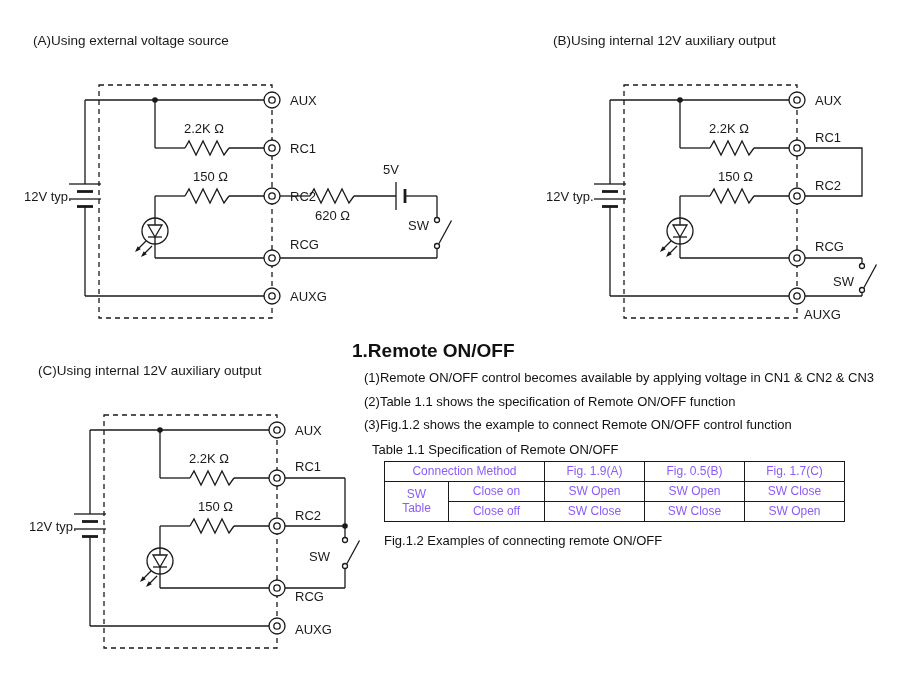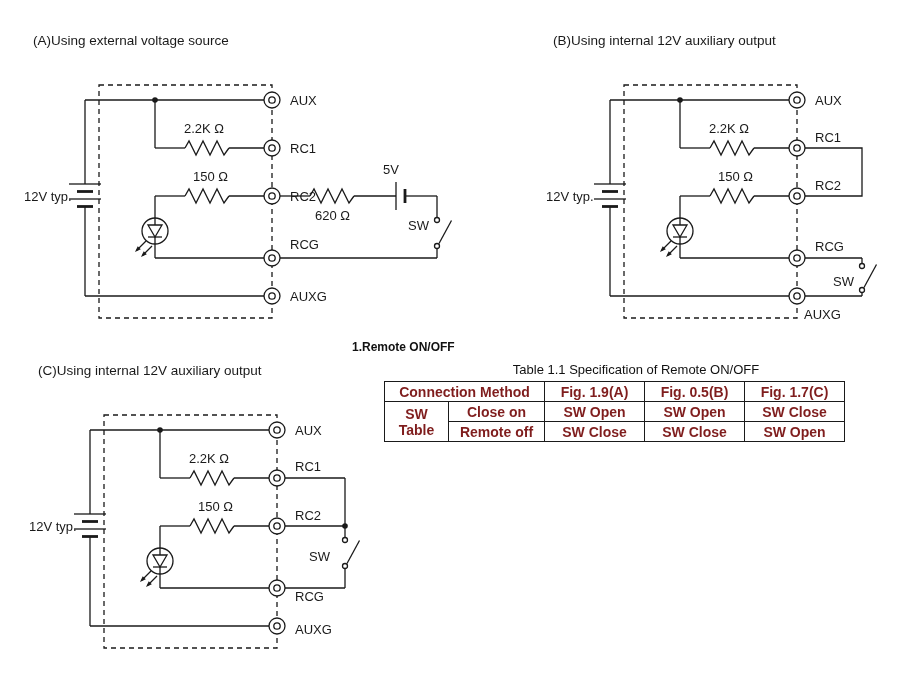--- a/index.html
+++ b/index.html
@@ -2,26 +2,26 @@
 <html><head>
 <meta charset="utf-8">
 <style>
   * { box-sizing: border-box; }
   body { margin:0; background:#d9d9d9; font-family:"Liberation Sans",sans-serif; }
   .canvas { position:relative; width:909px; height:675px; background:#ffffff; overflow:hidden; margin:0 auto; }
   .canvas > svg { position:absolute; left:0; top:0; }
   svg text { font-family:"Liberation Sans",sans-serif; font-size:13px; fill:#1a1a1a; stroke:none; }
   svg .title-text { font-size:13.5px; }
   .notes { position:absolute; left:352px; top:340px; width:556px; color:#111; font-size:13px; }
-  .notes-heading { font-weight:bold; font-size:12px; margin-bottom:7px; }
+  .notes-heading { font-weight:bold; font-size:19px; margin-bottom:7px; }
   .notes-item { margin-left:12px; margin-bottom:6px; line-height:1.35; }
-  .table-title { margin-left:12px; margin-top:8px; margin-bottom:4px;text-align:center; }
+  .table-title { margin-left:20px; margin-top:8px; margin-bottom:4px; }
   table.spec-table { border-collapse:collapse; margin-left:32px; }
   table.spec-table td { border:1px solid #1a1a1a; text-align:center; vertical-align:middle;
-                       padding:1px 6px; font-size:14px; height:20px; color:#7f1d1d;font-weight:bold; }
+                       padding:1px 6px; font-size:12px; height:20px; color:#8b5cf6; }
   td.c-group { width:64px; }
   td.c-label { width:96px; }
   td.c-fig   { width:100px; }
   .fig-caption { margin-left:32px; margin-top:11px; }
 </style>
 </head>
 <body>
 
 <div class="canvas">
 
@@ -177,41 +177,45 @@
       <text x="295" y="471">RC1</text>
       <text x="295" y="520">RC2</text>
       <text x="295" y="601">RCG</text>
       <text x="295" y="634">AUXG</text>
     </g>
   </g>
 </svg>
 
 <div class="notes">
   <div class="notes-heading">1.Remote ON/OFF</div>
+  <div class="notes-item">(1)Remote ON/OFF control becomes available by applying voltage in CN1 &amp; CN2 &amp; CN3</div>
+  <div class="notes-item">(2)Table 1.1 shows the specification of Remote ON/OFF function</div>
+  <div class="notes-item">(3)Fig.1.2 shows the example to connect Remote ON/OFF control function</div>
   <div class="table-title">Table 1.1 Specification of Remote ON/OFF</div>
 
   <table class="spec-table">
     <tbody>
           <tr>
       <td colspan="2">Connection Method</td>
       <td class="c-fig">Fig. 1.9(A)</td>
       <td class="c-fig">Fig. 0.5(B)</td>
       <td class="c-fig">Fig. 1.7(C)</td>
     </tr>
     <tr>
       <td class="c-group" rowspan="2">SW Table</td>
       <td class="c-label">Close on</td>
       <td class="c-fig">SW Open</td>
       <td class="c-fig">SW Open</td>
       <td class="c-fig">SW Close</td>
     </tr>
     <tr>
-      <td class="c-label">Remote off</td>
+      <td class="c-label">Close off</td>
       <td class="c-fig">SW Close</td>
       <td class="c-fig">SW Close</td>
       <td class="c-fig">SW Open</td>
     </tr>
   </tbody>
       </table>
 
+  <div class="fig-caption">Fig.1.2 Examples of connecting remote ON/OFF</div>
 </div>
 
 </div>
 
 </body></html>

